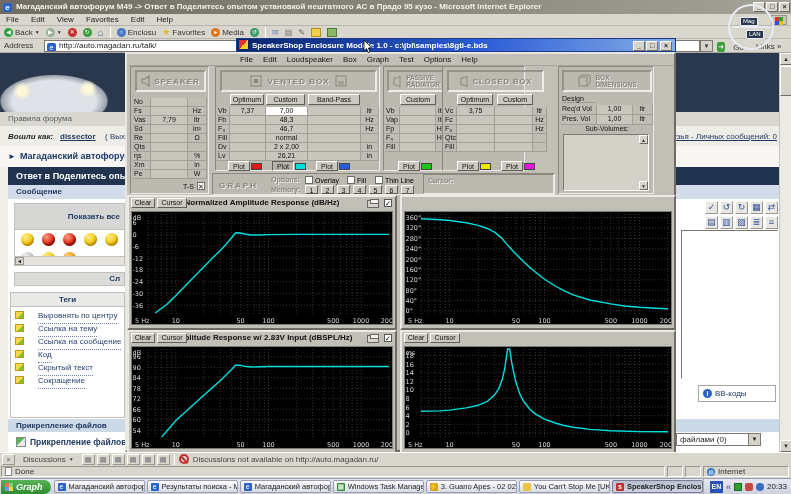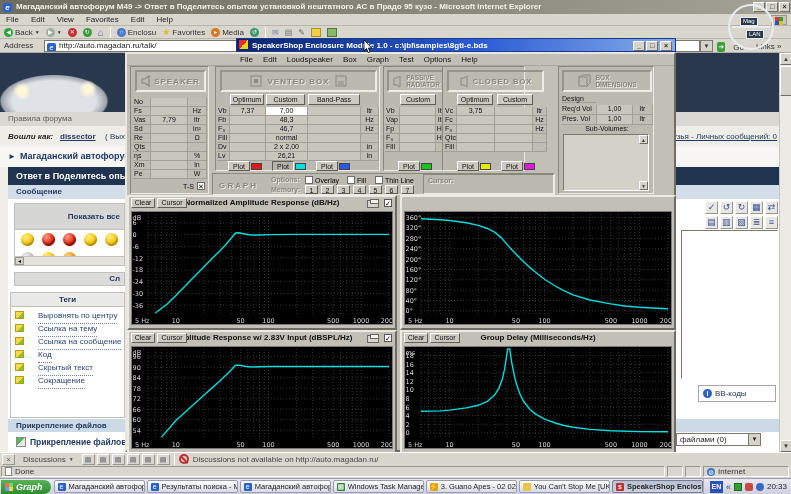--- a/index.html
+++ b/index.html
@@ -767,21 +767,20 @@
             <text x="137.5" y="100.5" fill="#d8d8d8" font-size="6.5" text-anchor="middle">100</text>
             <text x="202.23785062849802" y="100.5" fill="#d8d8d8" font-size="6.5" text-anchor="middle">500</text>
             <text x="230.118925314249" y="100.5" fill="#d8d8d8" font-size="6.5" text-anchor="middle">1000</text>
             <text x="258" y="100.5" fill="#d8d8d8" font-size="6.5" text-anchor="middle">2000</text>
             <polyline points="30.5,91.1 44.9,74.5 61.2,59.7 72.8,49.2 81.7,41.4 89.1,34.8 95.3,28.7 100.6,23.4 104.5,19.2 108.0,19.1 113.5,20.3 120.2,21.0 128.5,20.8 137.5,20.5 165.4,20.5 202.2,20.5 230.1,20.5 258.0,20.5" fill="none" stroke="#00dede" stroke-width="1.4"></polyline>
             <rect x="0.5" y="0.5" width="261" height="102" fill="none" stroke="#7a7a7a"></rect>
           </svg>
       </div>
       <div class="gpanel" style="left:273px;top:276px;width:276px;height:124px;">
         <div class="gtitlebar">
-          <div class="gtitle">Group Delay (Milliseconds/Hz)</div>
           <div class="gbtn" style="left:2px;width:24px;">Clear</div>
           <div class="gbtn" style="left:28px;width:30px;">Cursor</div>
         </div>
         <svg width="268" height="103" style="position:absolute;left:2px;top:14px;" viewBox="0 0 268 103">
             <rect x="0" y="0" width="268" height="103" fill="#000"></rect>
             <line x1="17" y1="3" x2="17" y2="92" stroke="#4a4a4a" stroke-width="0.7" stroke-dasharray="1,2"></line>
             <line x1="24.51626320643822" y1="3" x2="24.51626320643822" y2="92" stroke="#4a4a4a" stroke-width="0.7" stroke-dasharray="1,2"></line>
             <line x1="30.87117319847202" y1="3" x2="30.87117319847202" y2="92" stroke="#4a4a4a" stroke-width="0.7" stroke-dasharray="1,2"></line>
             <line x1="36.37604662615128" y1="3" x2="36.37604662615128" y2="92" stroke="#4a4a4a" stroke-width="0.7" stroke-dasharray="1,2"></line>
             <line x1="41.23168911195542" y1="3" x2="41.23168911195542" y2="92" stroke="#4a4a4a" stroke-width="0.7" stroke-dasharray="1,2"></line>

